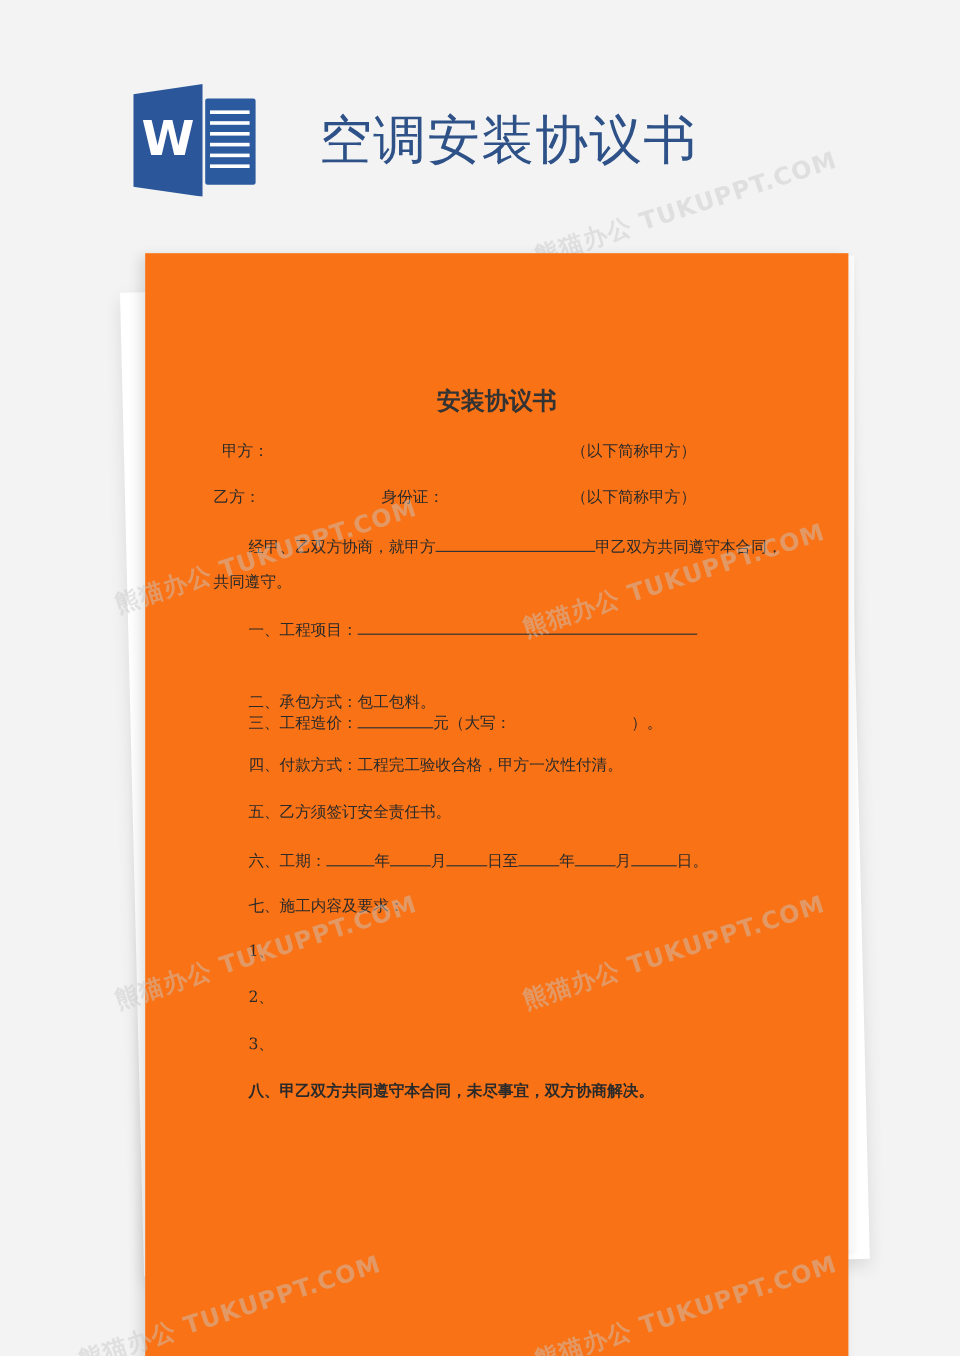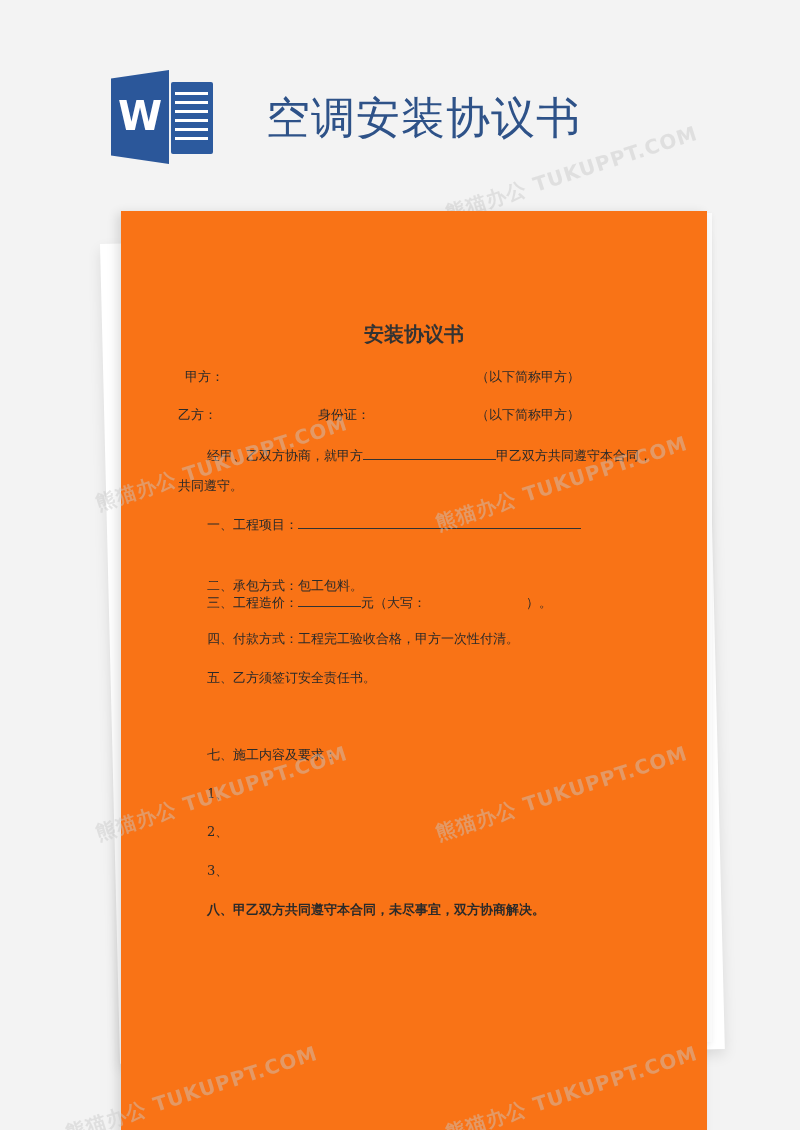--- a/index.html
+++ b/index.html
@@ -109,20 +109,23 @@
   <div class="line" style="left:86px; top:342px;margin-top:24px;">二、承包方式：包工包料。</div>
 
   <div class="line" style="left:86px; top:419px;">四、付款方式：工程完工验收合格，甲方一次性付清。</div>
 
   <div class="line" style="left:86px; top:381px;">
     <span>三、工程造价：</span><span class="blank" style="width:63px"></span><span>元（大写：</span><span style="display:inline-block; width:100px"></span><span>）。</span>
   </div>
 
   <div class="line" style="left:86px; top:458px;">五、乙方须签订安全责任书。</div>
 
+  <div class="line" style="left:86px; top:496px;">
+    <span>六、工期：</span><span class="blank" style="width:40px"></span><span>年</span><span class="blank" style="width:34px"></span><span>月</span><span class="blank" style="width:34px"></span><span>日至</span><span class="blank" style="width:34px"></span><span>年</span><span class="blank" style="width:34px"></span><span>月</span><span class="blank" style="width:38px"></span><span>日。</span>
+  </div>
 
   <div class="line" style="left:86px; top:535px;font-family:Liberation Serif, serif;">七、施工内容及要求：</div>
   <div class="line" style="left:86px; top:574px;">1、</div>
   <div class="line" style="left:86px; top:612px;">2、</div>
   <div class="line" style="left:86px; top:651px;">3、</div>
 
   <div class="line" style="left:86px; top:690px;font-weight:bold;">八、甲乙双方共同遵守本合同，未尽事宜，双方协商解决。</div>
 </div>
 
 <div class="wm" style="left:90px; top:450px;">熊猫办公 TUKUPPT.COM</div>

